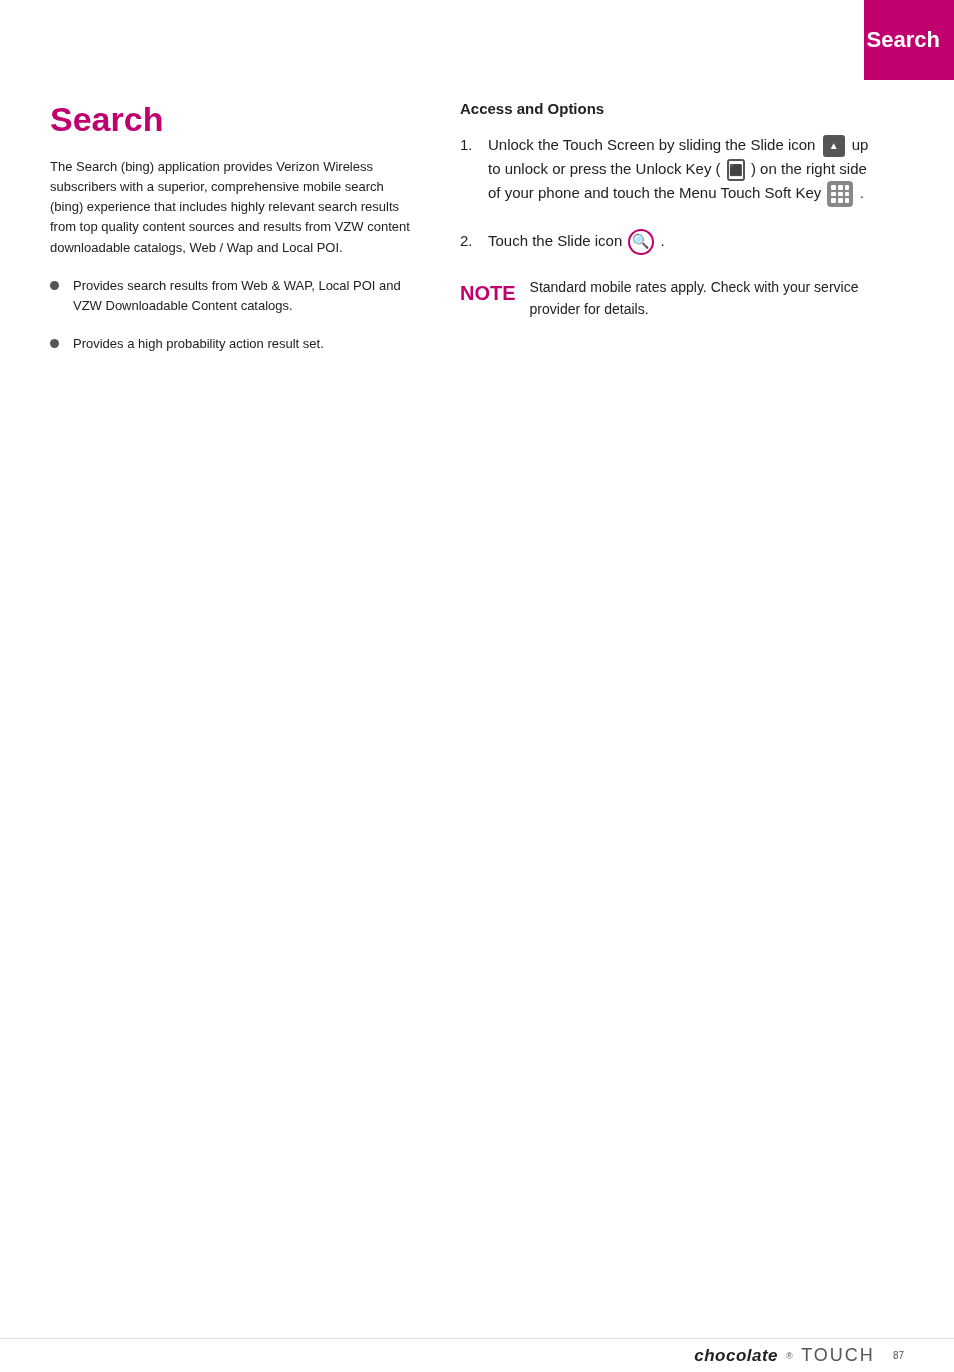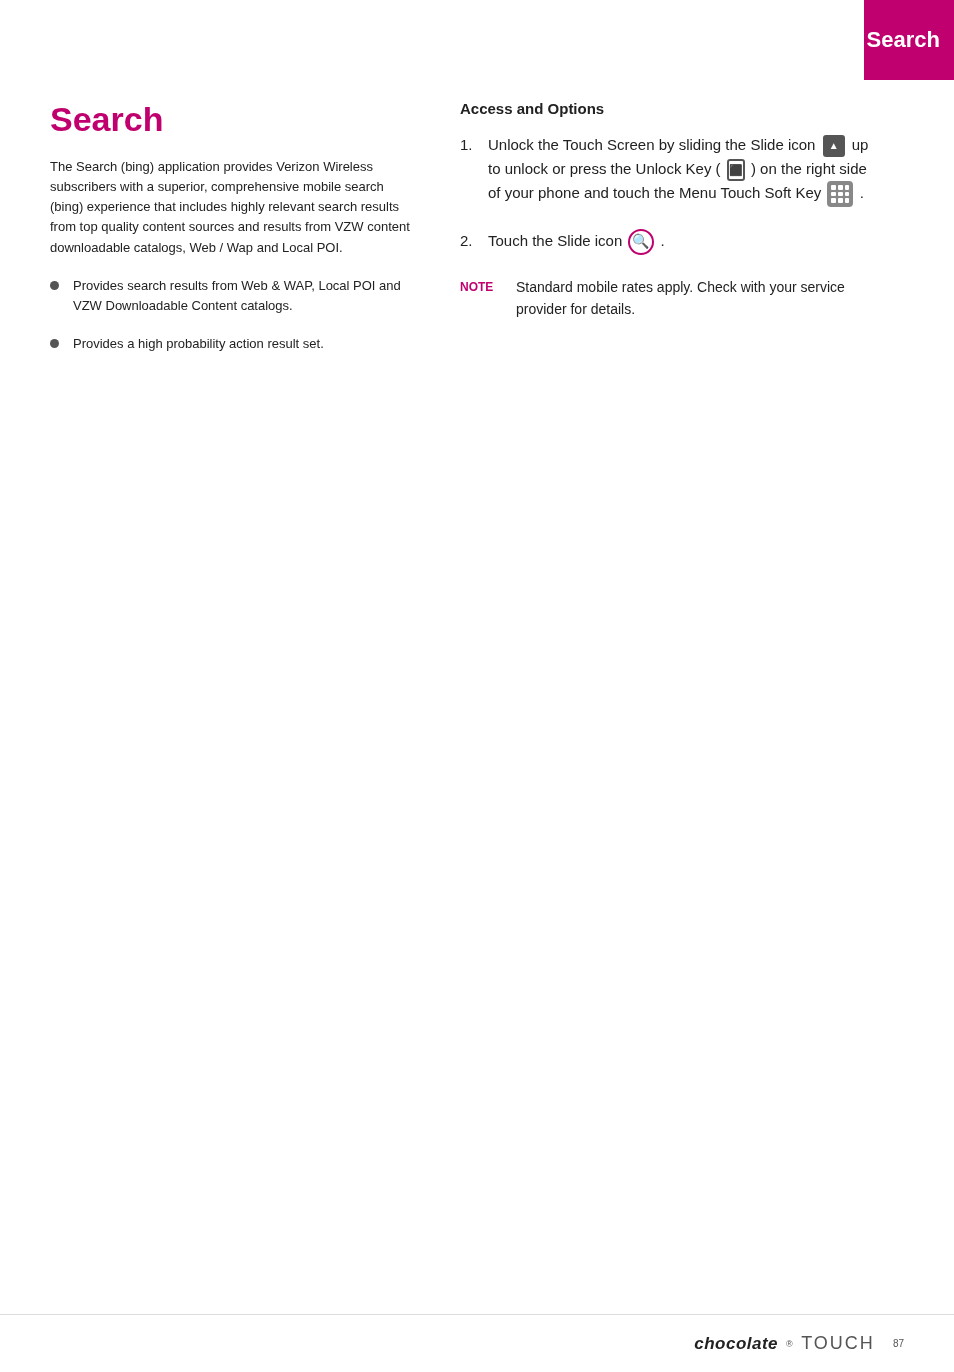--- a/index.html
+++ b/index.html
@@ -207,37 +207,37 @@
       align-items: flex-start;
       margin-top: 10px;
       font-size: 14px;
       line-height: 1.55;
       color: #222;
     }
 
     .note-label {
       color: #c0006e;
       font-weight: bold;
-      font-size: 12px;
+      font-size: 20px;
       margin-right: 14px;
       min-width: 42px;
       padding-top: 1px;
     }
 
     .note-text {
       flex: 1;
     }
 
     
     .page-footer {
       position: absolute;
       bottom: 0;
       left: 0;
       right: 0;
-      height: 58px;
+      height: 34px;
       border-top: 1.5px solid #ddd;
       display: flex;
       align-items: center;
       justify-content: flex-end;
       padding: 0 50px;
     }
 
     .footer-brand {
       font-size: 15px;
       color: #555;

